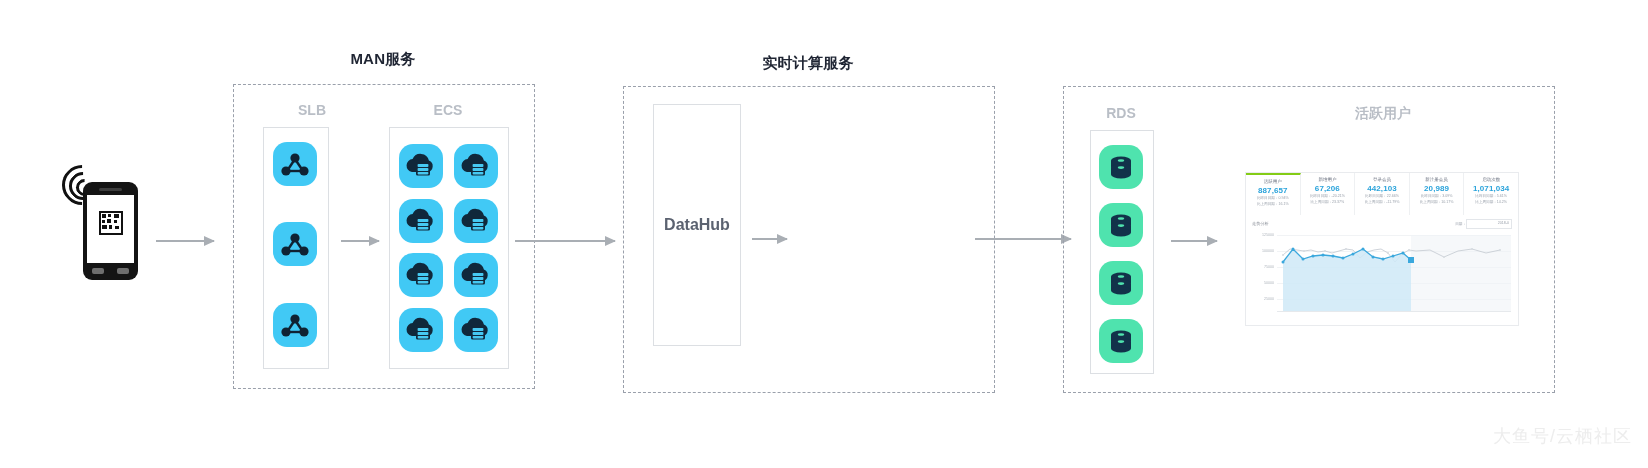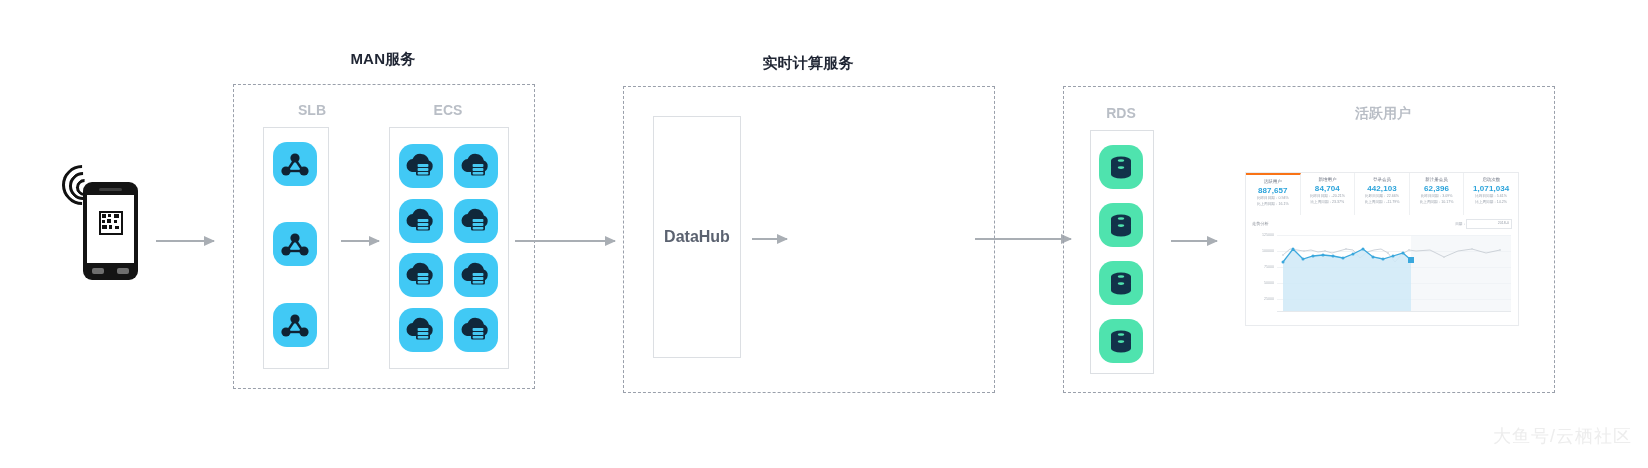--- a/index.html
+++ b/index.html
@@ -83,21 +83,21 @@
   .dash{
     position:absolute;background:#ffffff;border:1px solid #e9ebee;
     overflow:hidden;
   }
   .dash-cards{position:absolute;left:0;top:0;right:0;height:42px;display:flex;}
   .dcard{
     flex:1;border-right:1px solid #eef0f2;position:relative;
     padding:4px 3px 0 3px;box-sizing:border-box;text-align:center;
   }
   .dcard:last-child{border-right:none;}
-  .dcard.active{border-top:2px solid #f97316;}
+  .dcard.active{border-top:2px solid #84cc16;}
   .dcard-t{font-size:4.5px;color:#6b7280;line-height:6px;}
   .dcard-v{font-size:8px;color:#2aa3db;font-weight:bold;line-height:11px;letter-spacing:.1px;}
   .dcard-s{font-size:3.6px;color:#9aa1ab;line-height:5.5px;white-space:nowrap;}
 
   .dash-sub{position:absolute;font-size:4.2px;color:#8b9099;}
   .dash-ctl{position:absolute;font-size:3.6px;color:#9aa1ab;}
   .dash-ctlbox{position:absolute;border:1px solid #e3e6ea;background:#fff;}
 
   .plot{position:absolute;}
   .ylab{position:absolute;font-size:3.6px;color:#aeb4bc;text-align:right;width:22px;}
@@ -267,21 +267,21 @@
       <rect x="18.6" y="24" width="10.8" height="3" rx=".8" fill="#46c9f2"></rect>
       <rect x="18.6" y="28" width="10.8" height="2.4" rx=".8" fill="#46c9f2"></rect>
     </svg>
   </div>
 
   <div class="arrow" style="left:507px;top:240px;width:100px;"></div>
 
   <div class="grp-title" style="left:615px;top:54px;width:370px;">实时计算服务</div>
   <div class="dashed" style="left:615px;top:86px;width:370px;height:305px;"></div>
 
-  <div class="solidbox" style="left:645px;top:116px;width:86px;height:240px;">
+  <div class="solidbox" style="left:645px;top:104px;width:86px;height:240px;">
     <div class="boxlabel grey">DataHub</div>
   </div>
 
   <div class="arrow" style="left:744px;top:238px;width:35px;"></div>
 
 
   <div class="arrow" style="left:967px;top:238px;width:96px;"></div>
 
   <div class="dashed" style="left:1055px;top:86px;width:490px;height:305px;"></div>
 
@@ -345,33 +345,33 @@
 
     <div class="dash-cards">
       <div class="dcard active">
         <div class="dcard-t">活跃用户</div>
         <div class="dcard-v">887,657</div>
         <div class="dcard-s">比昨日同期：0.94%</div>
         <div class="dcard-s">比上周同期：16.1%</div>
       </div>
       <div class="dcard">
         <div class="dcard-t">新增用户</div>
-        <div class="dcard-v">84,704</div>
+        <div class="dcard-v">67,206</div>
         <div class="dcard-s">比昨日同期：-20.21%</div>
         <div class="dcard-s">比上周同期：23.37%</div>
       </div>
       <div class="dcard">
         <div class="dcard-t">登录会员</div>
         <div class="dcard-v">442,103</div>
         <div class="dcard-s">比昨日同期：22.66%</div>
         <div class="dcard-s">比上周同期：-11.79%</div>
       </div>
       <div class="dcard">
         <div class="dcard-t">新注册会员</div>
-        <div class="dcard-v">62,396</div>
+        <div class="dcard-v">20,989</div>
         <div class="dcard-s">比昨日同期：3.09%</div>
         <div class="dcard-s">比上周同期：10.17%</div>
       </div>
       <div class="dcard">
         <div class="dcard-t">启动次数</div>
         <div class="dcard-v">1,071,034</div>
         <div class="dcard-s">比昨日同期：5.61%</div>
         <div class="dcard-s">比上周同期：14.2%</div>
       </div>
     </div>

